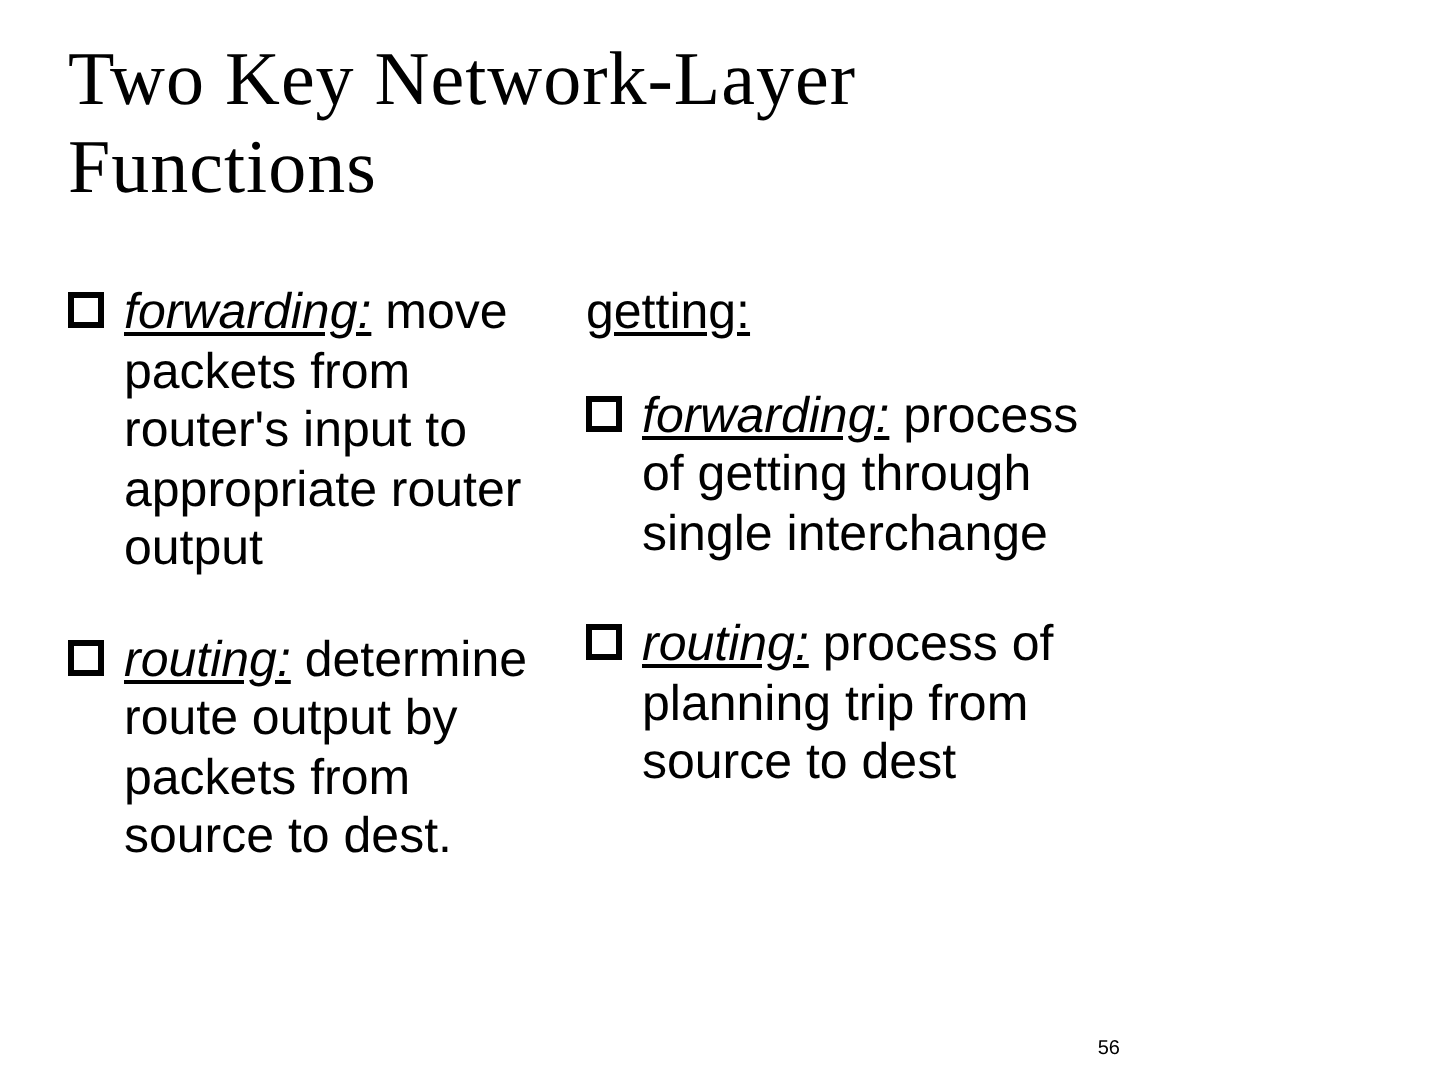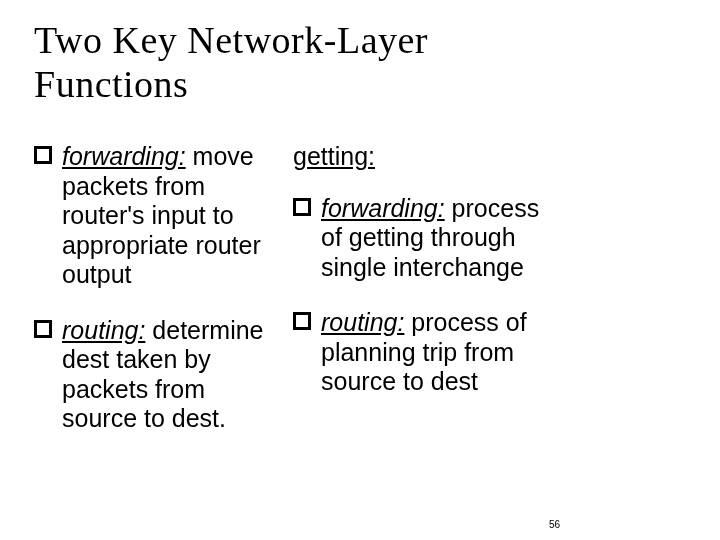--- a/index.html
+++ b/index.html
@@ -101,21 +101,21 @@
       <div class="bullet">
         <div class="bullet-mark"></div>
         <div class="bullet-body">
           <span class="keyword">forwarding:</span><span> move packets from router's input to appropriate router output</span>
         </div>
       </div>
 
       <div class="bullet">
         <div class="bullet-mark"></div>
         <div class="bullet-body">
-          <span class="keyword">routing:</span><span> determine dest taken by packets from source to dest.</span>
+          <span class="keyword">routing:</span><span> determine route output by packets from source to dest.</span>
         </div>
       </div>
 
 
     </div>
 
     <div class="col">
 
       <div class="analogy-head">getting:</div>
 

